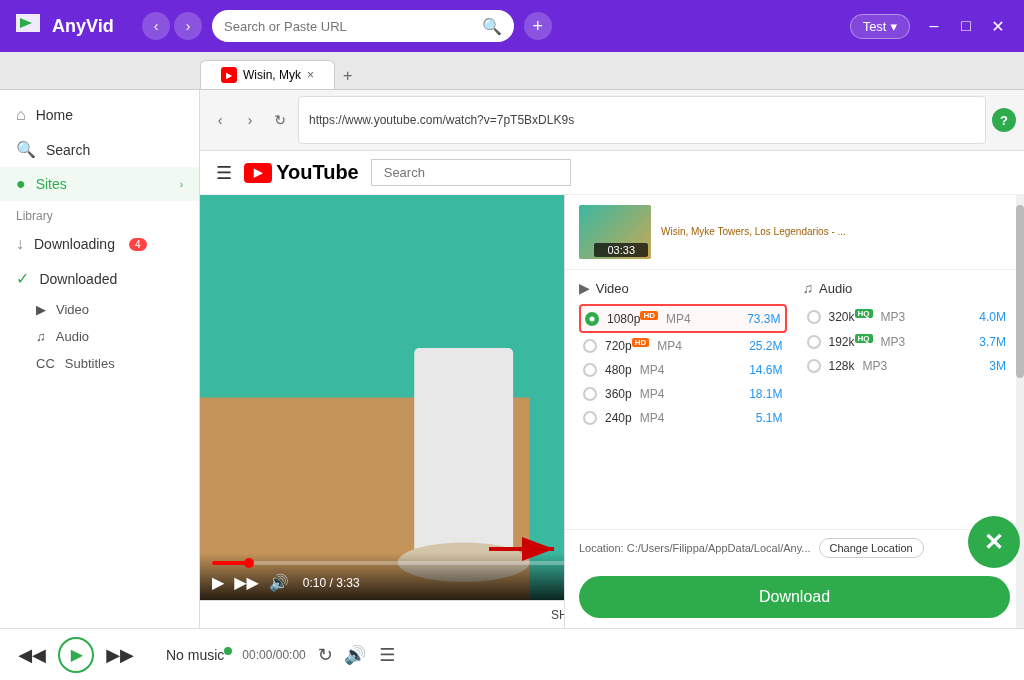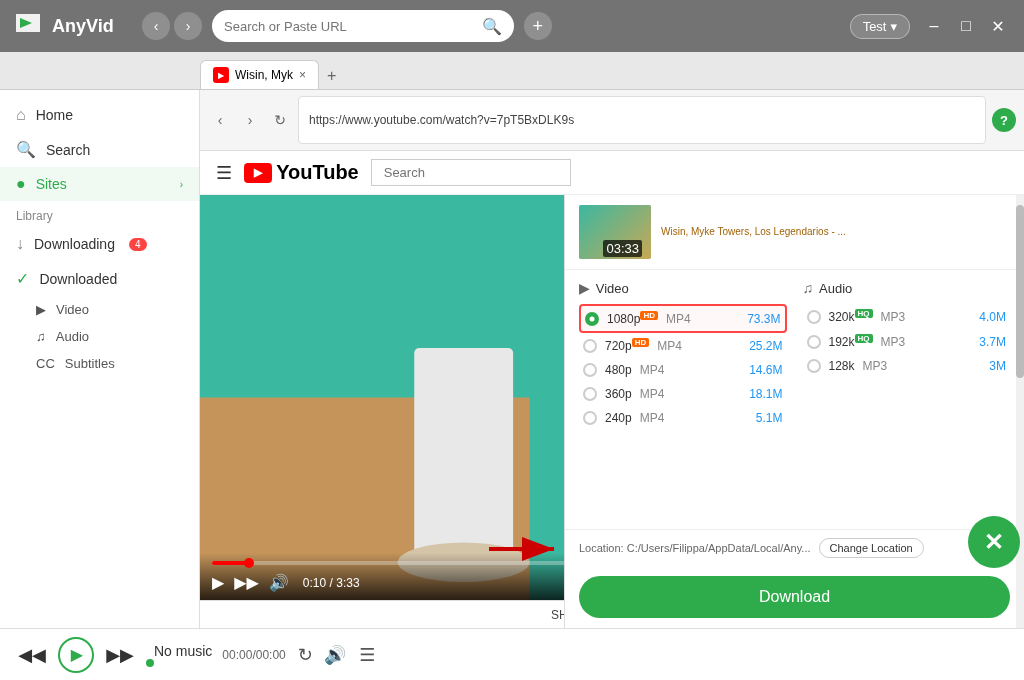--- a/index.html
+++ b/index.html
@@ -1,20 +1,20 @@
 <!DOCTYPE html>
 <html><head>
   <meta charset="utf-8">
   <style>
     * { margin: 0; padding: 0; box-sizing: border-box; }
     body { font-family: 'Segoe UI', Arial, sans-serif; width: 1024px; height: 680px; overflow: hidden; background: #f0f0f0; }
 
     
     .topbar {
-      background: #737373;
+      background: #6d28d9;
       height: 52px;
       display: flex;
       align-items: center;
       padding: 0 12px;
       gap: 10px;
     }
     .logo-area { display: flex; align-items: center; gap: 8px; color: white; font-weight: bold; font-size: 18px; min-width: 120px; }
     .logo-icon { width: 32px; height: 32px; }
     .nav-arrows { display: flex; gap: 4px; }
     .nav-btn { background: rgba(255,255,255,0.2); border: none; border-radius: 50%; width: 28px; height: 28px; color: white; cursor: pointer; display: flex; align-items: center; justify-content: center; font-size: 14px; }
@@ -33,21 +33,21 @@
       display: flex;
       align-items: flex-end;
       padding: 0 0 0 200px;
       border-bottom: 1px solid #ccc;
     }
     .tab {
       background: white;
       border: 1px solid #ccc;
       border-bottom: none;
       border-radius: 6px 6px 0 0;
-      padding: 6px 12px;
+      padding: 6px 20px;
       display: flex;
       align-items: center;
       gap: 6px;
       font-size: 12px;
       cursor: pointer;
     }
     .tab-yt-icon { width: 16px; height: 16px; background: #ff0000; border-radius: 3px; display: flex; align-items: center; justify-content: center; }
     .tab-yt-icon::after { content: '▶'; color: white; font-size: 8px; }
     .tab-close { background: none; border: none; cursor: pointer; color: #666; font-size: 12px; }
     .new-tab-btn { background: none; border: none; cursor: pointer; font-size: 16px; color: #666; padding: 0 8px; margin-bottom: 4px; }
@@ -103,21 +103,21 @@
       background: white;
       border-left: 1px solid #ddd;
       display: flex;
       flex-direction: column;
       z-index: 10;
     }
     .panel-header { padding: 10px 14px; border-bottom: 1px solid #eee; }
     .video-info { display: flex; gap: 10px; align-items: center; }
     .thumb { width: 72px; height: 54px; object-fit: cover; background: #ccc; border-radius: 2px; flex-shrink: 0; position: relative; }
     .thumb-inner { width: 100%; height: 100%; background: linear-gradient(135deg, #3bb8a0, #c8a855); border-radius: 2px; }
-    .thumb-time { position: absolute; bottom: 2px; right: 9px; background: rgba(0,0,0,0.7); color: white; font-size: 13px; padding: 1px 3px; border-radius: 2px; }
+    .thumb-time { position: absolute; bottom: 2px; right: 3px; background: rgba(0,0,0,0.7); color: white; font-size: 11px; padding: 1px 13px; border-radius: 2px; }
     .video-meta { flex: 1; }
     .video-title { font-size: 10px; font-weight: 500; color: #a16207; line-height: 1.4; }
     .video-views { font-size: 11px; color: #888; margin-top: 2px; }
 
     .format-section { padding: 10px 14px; flex: 1; overflow-y: auto; }
     .format-cols { display: flex; gap: 16px; }
     .format-col { flex: 1; }
     .format-col-header { display: flex; align-items: center; gap: 6px; font-size: 13px; font-weight: 500; color: #333; margin-bottom: 8px; }
     .col-icon { font-size: 14px; color: #666; }
 
@@ -429,21 +429,21 @@
     </div>
   </div>
 </div>
 
 <div class="bottom-player">
   <button class="player-ctrl-btn">◀◀</button>
   <div class="play-btn-circle">
     <span class="play-btn-circle-icon">▶</span>
   </div>
   <button class="player-ctrl-btn">▶▶</button>
-  <div style="display:flex; flex-direction:column; margin-left:0;">
+  <div style="display:flex; flex-direction:row; margin-left:12px;">
     <span class="no-music">No music</span>
     <span class="green-dot"></span>
   </div>
   <div class="player-right">
     <span style="font-size:12px; color:#666;">00:00/00:00</span>
     <button class="player-icon-btn">↻</button>
     <button class="player-icon-btn">🔊</button>
     <button class="player-icon-btn">☰</button>
   </div>
 </div>

